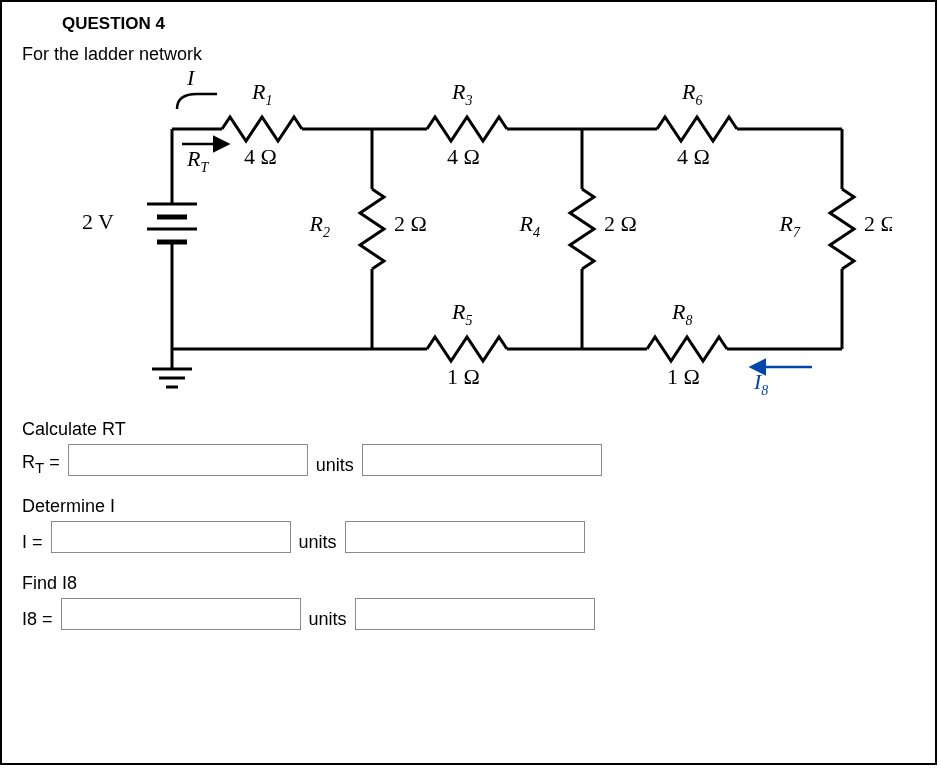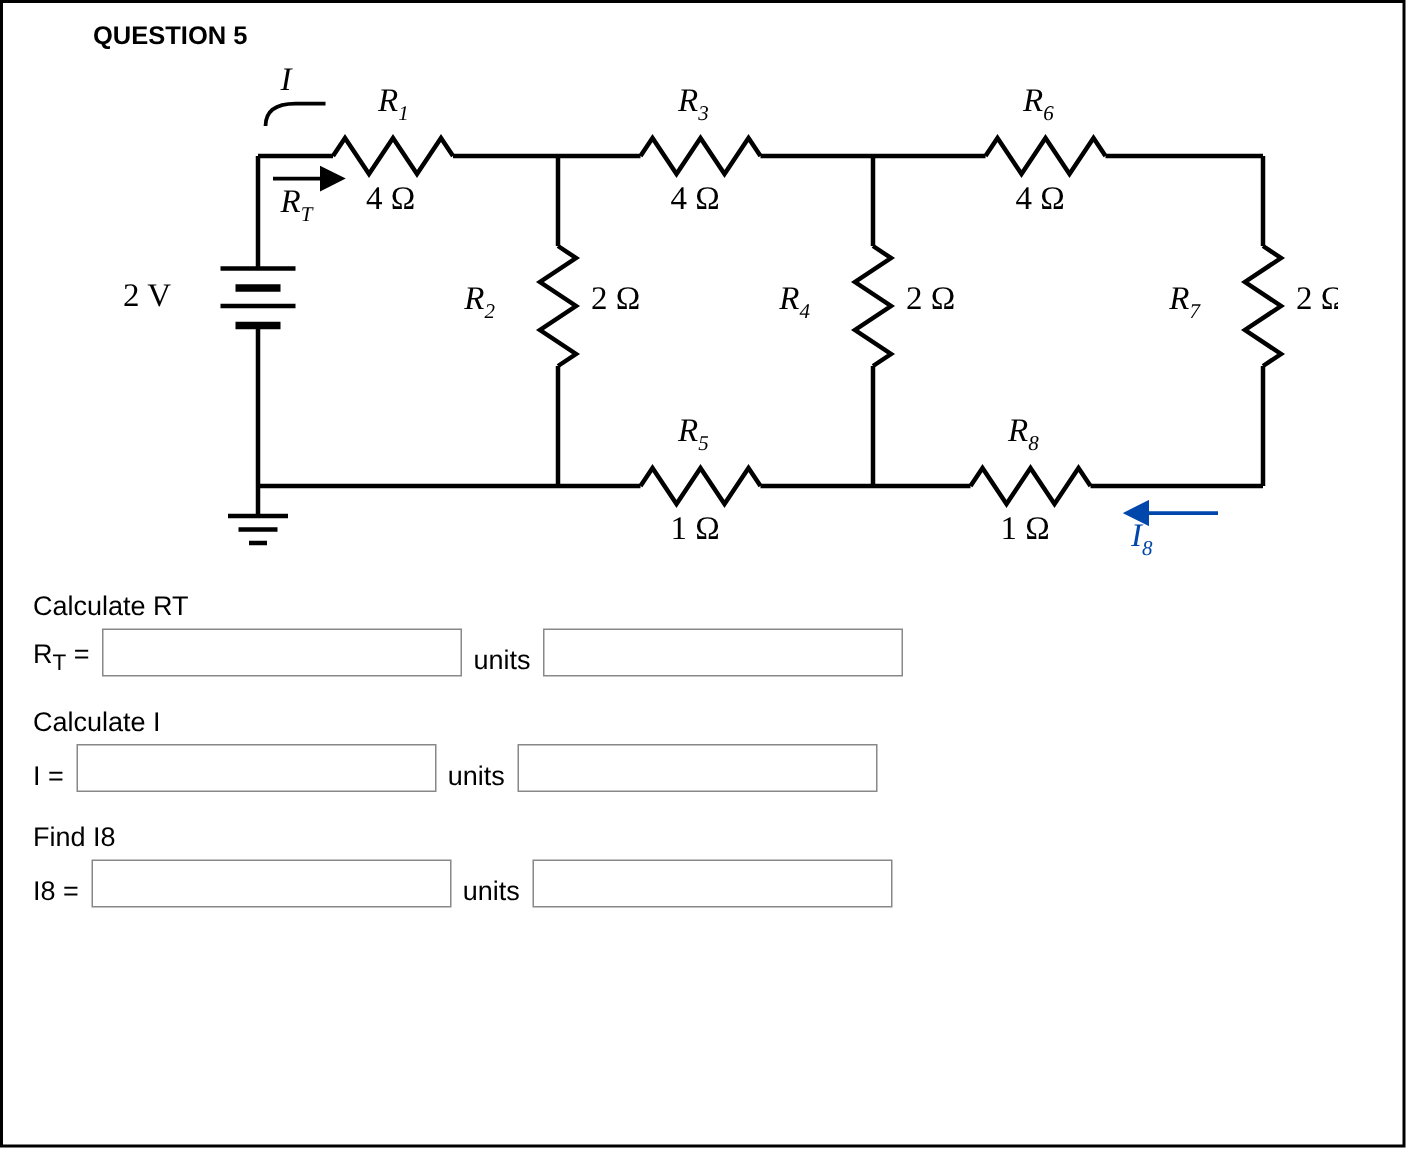--- a/index.html
+++ b/index.html
@@ -50,22 +50,23 @@
     background: #fff;
   }
   .val-input { width: 230px; }
   .unit-input { width: 230px; }
 </style>
 </head>
 <body>
 
 <div class="frame">
 
-  <div class="qhead">QUESTION 5</div>
-
+  <div class="qhead">QUESTION 4</div>
+
+  <div class="prompt">For the ladder network</div>
 
   <div class="diagram">
     <svg width="870" height="330" viewBox="0 0 870 330">
 
       <defs>
         <marker id="arrow" viewBox="0 0 10 10" refX="8" refY="5" markerWidth="7" markerHeight="7" orient="auto-start-reverse">
           <path d="M 0 0 L 10 5 L 0 10 z" fill="#000"></path>
         </marker>
         <marker id="arrowBlue" viewBox="0 0 10 10" refX="8" refY="5" markerWidth="7" markerHeight="7" orient="auto-start-reverse">
           <path d="M 0 0 L 10 5 L 0 10 z" fill="#0047ab"></path>
@@ -179,21 +180,21 @@
       <div class="block-title">Calculate RT</div>
       <div class="ans-row">
         <span class="var">R<sub>T</sub> =</span>
         <input type="text" class="val-input" style="">
         <span>units</span>
         <input type="text" class="unit-input" style="">
       </div>
     </div>
 
     <div class="block">
-      <div class="block-title">Calculate I</div>
+      <div class="block-title">Determine I</div>
       <div class="ans-row">
         <span class="var">I =</span>
         <input type="text" class="val-input" style="">
         <span>units</span>
         <input type="text" class="unit-input" style="">
       </div>
     </div>
 
     <div class="block">
       <div class="block-title">Find I8</div>

